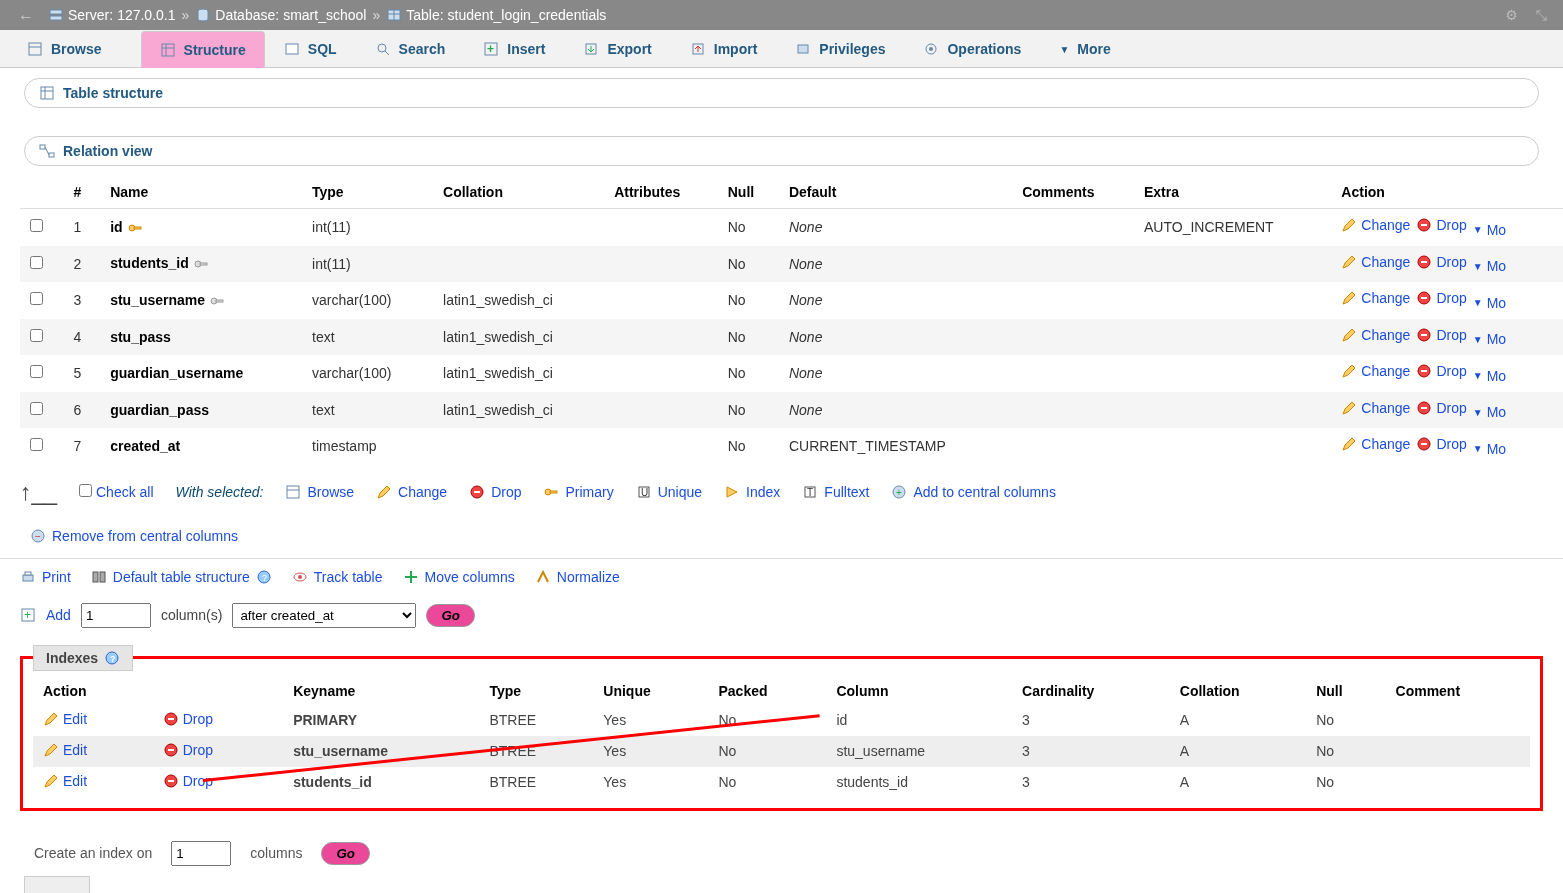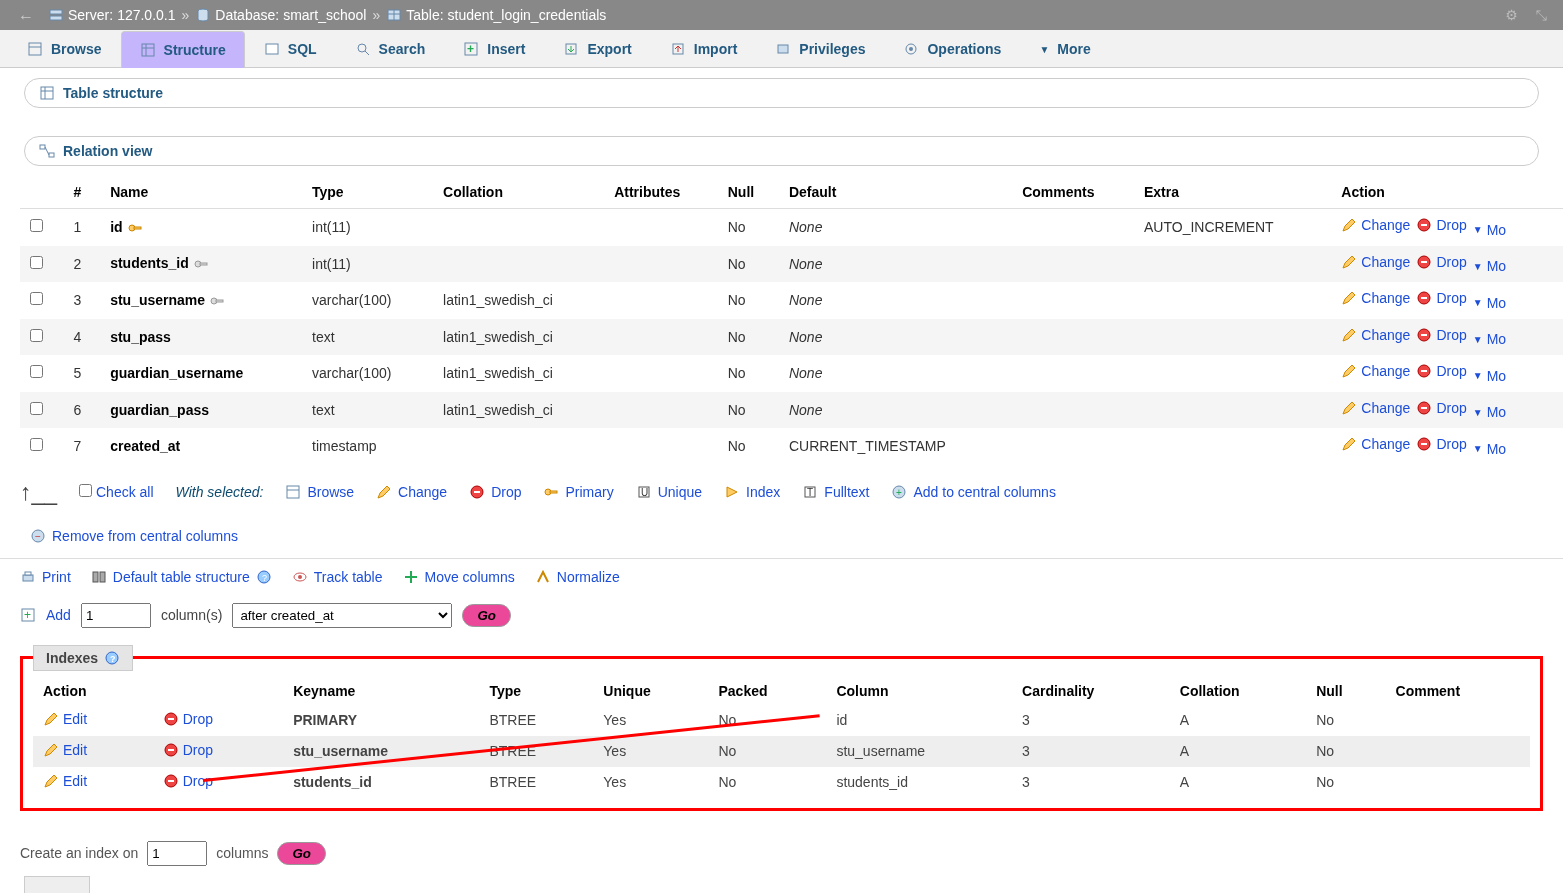--- a/index.html
+++ b/index.html
@@ -10,21 +10,21 @@
 .breadcrumb { background: #888; color: #fff; padding: 6px 10px; display: flex; align-items: center; gap: 6px; }
 .breadcrumb .arrow-back { color: #ccc; padding: 0 8px; font-size: 16px; cursor: pointer; }
 .breadcrumb .sep { color: #ddd; }
 .breadcrumb .crumb { color: #fff; display: inline-flex; align-items: center; gap: 4px; }
 .breadcrumb .spacer { flex: 1; }
 .breadcrumb .gear, .breadcrumb .collapse { color: #bbb; cursor: pointer; padding: 0 6px; }
 
 
 .tabs { display: flex; background: #f2f2f2; border-bottom: 1px solid #ccc; padding: 0 8px; }
 .tab { padding: 10px 18px; display: flex; align-items: center; gap: 8px; border: 1px solid transparent; border-bottom: none; color: #235a81; font-weight: bold; cursor: pointer; }
-.tab.active { background: #c4b5fd; border-color: #ccc; border-radius: 4px 4px 0 0; position: relative; top: 1px; }
+.tab.active { background: #f9a8d4; border-color: #ccc; border-radius: 4px 4px 0 0; position: relative; top: 1px; margin-left: 20px; }
 .tab.more .caret { font-size: 10px; }
 
 
 .subtabs { display: flex; gap: 28px; padding: 10px 24px; flex-direction: column; }
 .pill { border: 1px solid #ccc; border-radius: 16px; padding: 6px 14px; display: flex; align-items: center; gap: 8px; cursor: pointer; color: #235a81; font-weight: bold; background: #fff; }
 
 
 table.cols { width: 100%; border-collapse: collapse; margin: 0 20px; }
 table.cols th, table.cols td { text-align: left; padding: 8px 10px; color: #333; }
 table.cols th { font-weight: bold; color: #000; border-bottom: 1px solid #ddd; }
@@ -42,34 +42,34 @@
 .toolbar a { display: inline-flex; align-items: center; gap: 6px; }
 .arrow-up { font-size: 23px; }
 
 
 .toolbar2 { padding: 10px 20px; border-top: 1px solid #ddd; display: flex; align-items: center; gap: 20px; }
 .toolbar2 a { display: inline-flex; align-items: center; gap: 6px; }
 
 
 .addrow { padding: 8px 20px; display: flex; align-items: center; gap: 10px; }
 .addrow input[type=text] { width: 70px; padding: 3px; }
-.addrow select { padding: 3px; width: 220px; }
+.addrow select { padding: 3px; width: 184px; }
 .go-btn { border: 1px solid #999; border-radius: 12px; padding: 3px 14px; background: #ec4899; cursor: pointer; font-weight: bold; font-style: italic; }
 
 
 .indexes-wrap { margin: 20px; border: 3px solid red; padding: 18px 10px 10px 10px; position: relative; }
 .indexes-legend { position: absolute; top: -14px; left: 10px; background: #e5e5e5; border: 1px solid #ccc; padding: 4px 12px; display: flex; align-items: center; gap: 6px; font-weight: bold; }
 table.idx { width: 100%; border-collapse: collapse; }
 table.idx th, table.idx td { text-align: left; padding: 6px 10px; }
 table.idx th { font-weight: bold; color: #000; }
 table.idx tr.even td { background: #eee; }
 .idx-keyname { font-weight: bold; }
 .red-line { position: absolute; border-top: 3px solid red; width: 620px; top: 120px; left: 180px; transform: rotate(-6deg); transform-origin: left center; }
 
-.create-index { padding: 10px 20px; display: flex; align-items: center; gap: 9px; color: #555; }
+.create-index { padding: 10px 34px; display: flex; align-items: center; gap: 19px; color: #555; }
 .create-index input { width: 60px; padding: 3px; }
 
 .console { display: inline-block; margin-left: 24px; background: #eee; border: 1px solid #ccc; padding: 16px 10px; font-size: 12px; color: #555; cursor: pointer; }
 
 
 </style>
 </head>
 <body>
 
 

